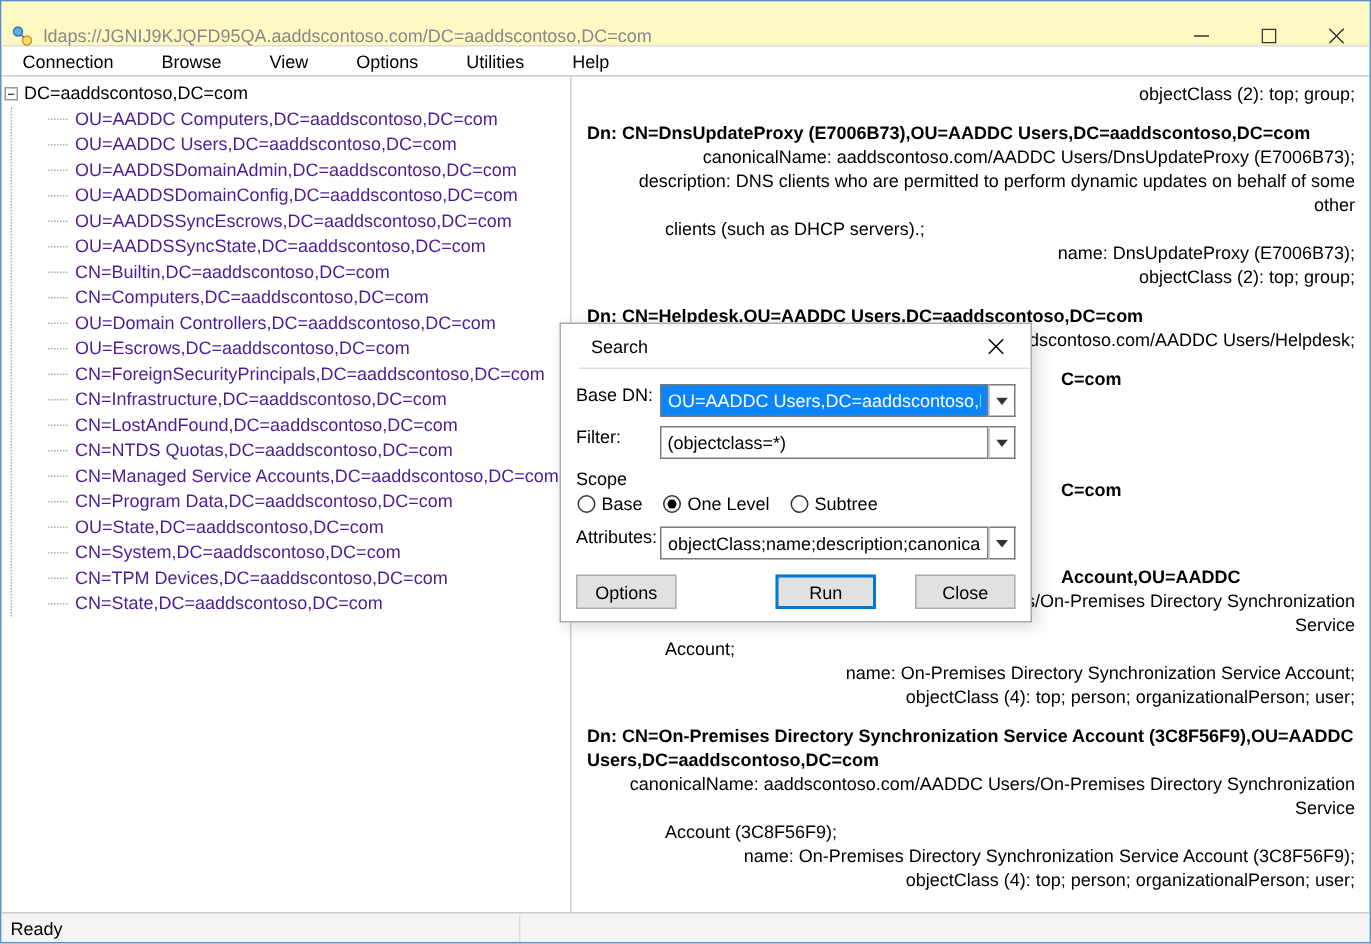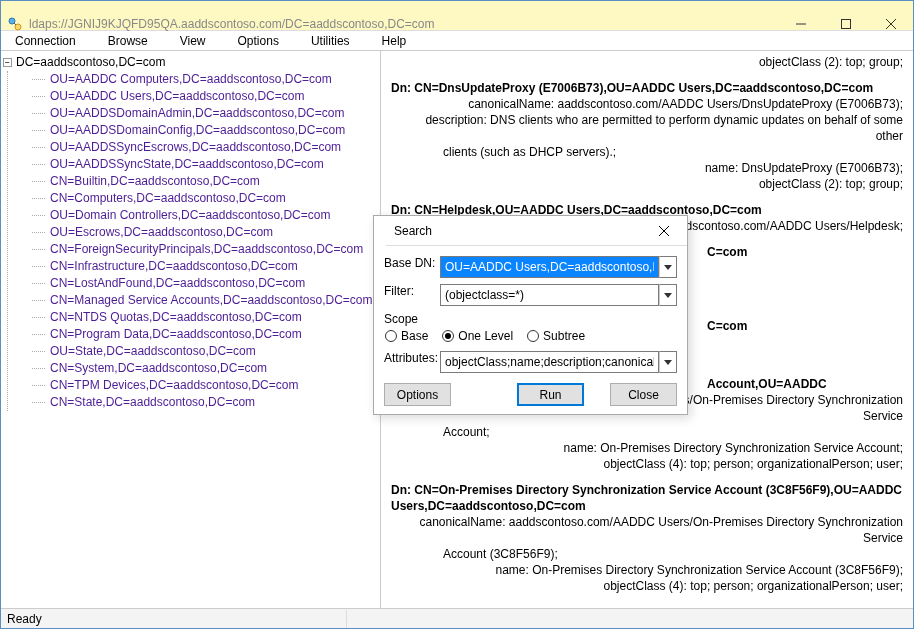--- a/index.html
+++ b/index.html
@@ -300,22 +300,22 @@
         <div class="tree-node">OU=AADDSDomainConfig,DC=aaddscontoso,DC=com</div>
         <div class="tree-node">OU=AADDSSyncEscrows,DC=aaddscontoso,DC=com</div>
         <div class="tree-node">OU=AADDSSyncState,DC=aaddscontoso,DC=com</div>
         <div class="tree-node">CN=Builtin,DC=aaddscontoso,DC=com</div>
         <div class="tree-node">CN=Computers,DC=aaddscontoso,DC=com</div>
         <div class="tree-node">OU=Domain Controllers,DC=aaddscontoso,DC=com</div>
         <div class="tree-node">OU=Escrows,DC=aaddscontoso,DC=com</div>
         <div class="tree-node">CN=ForeignSecurityPrincipals,DC=aaddscontoso,DC=com</div>
         <div class="tree-node">CN=Infrastructure,DC=aaddscontoso,DC=com</div>
         <div class="tree-node">CN=LostAndFound,DC=aaddscontoso,DC=com</div>
+        <div class="tree-node">CN=NTDS Quotas,DC=aaddscontoso,DC=com</div>
         <div class="tree-node">CN=Managed Service Accounts,DC=aaddscontoso,DC=com</div>
-        <div class="tree-node">CN=NTDS Quotas,DC=aaddscontoso,DC=com</div>
         <div class="tree-node">CN=Program Data,DC=aaddscontoso,DC=com</div>
         <div class="tree-node">OU=State,DC=aaddscontoso,DC=com</div>
         <div class="tree-node">CN=System,DC=aaddscontoso,DC=com</div>
         <div class="tree-node">CN=TPM Devices,DC=aaddscontoso,DC=com</div>
         <div class="tree-node">CN=State,DC=aaddscontoso,DC=com</div>
       </div>
   </div>
 
   <div class="results">
     <div class="indent">objectClass (2): top; group;</div>

